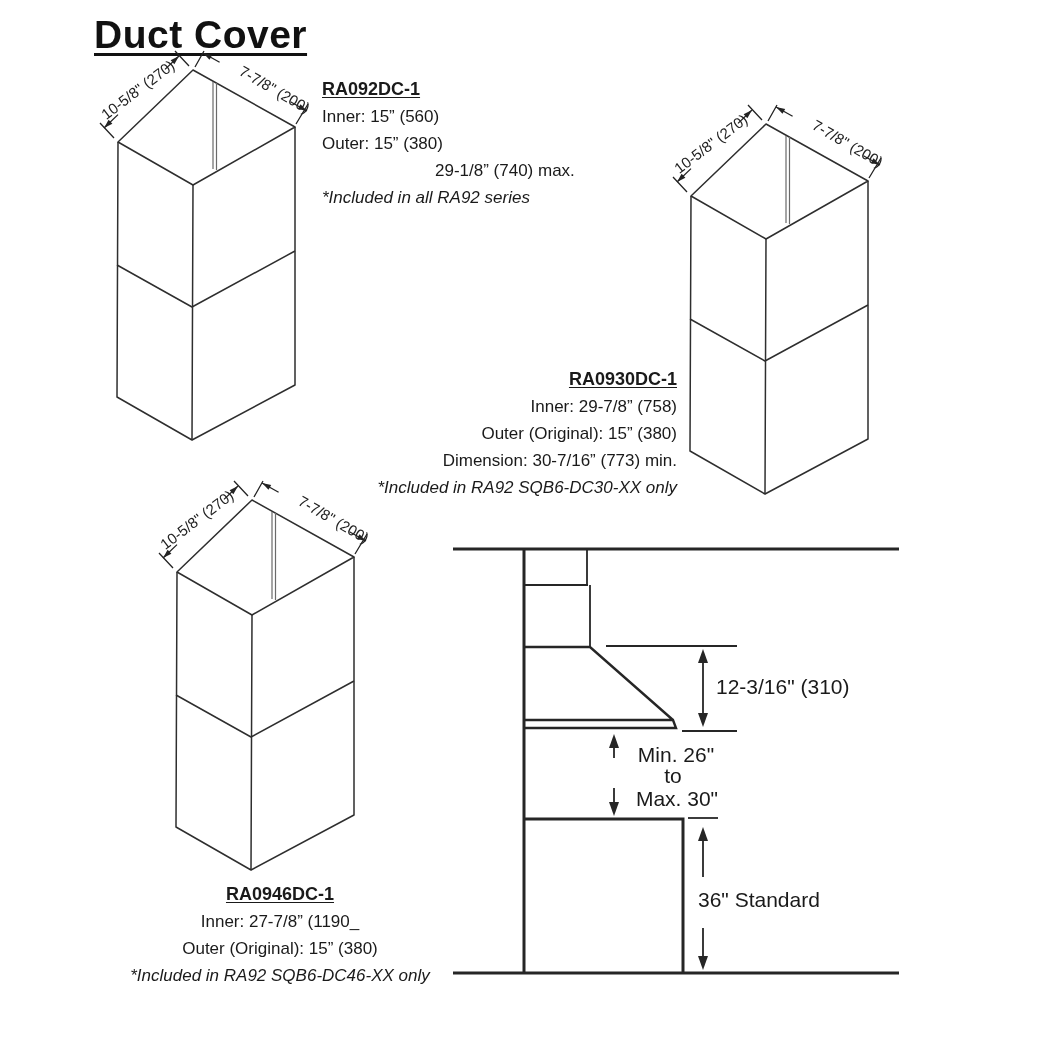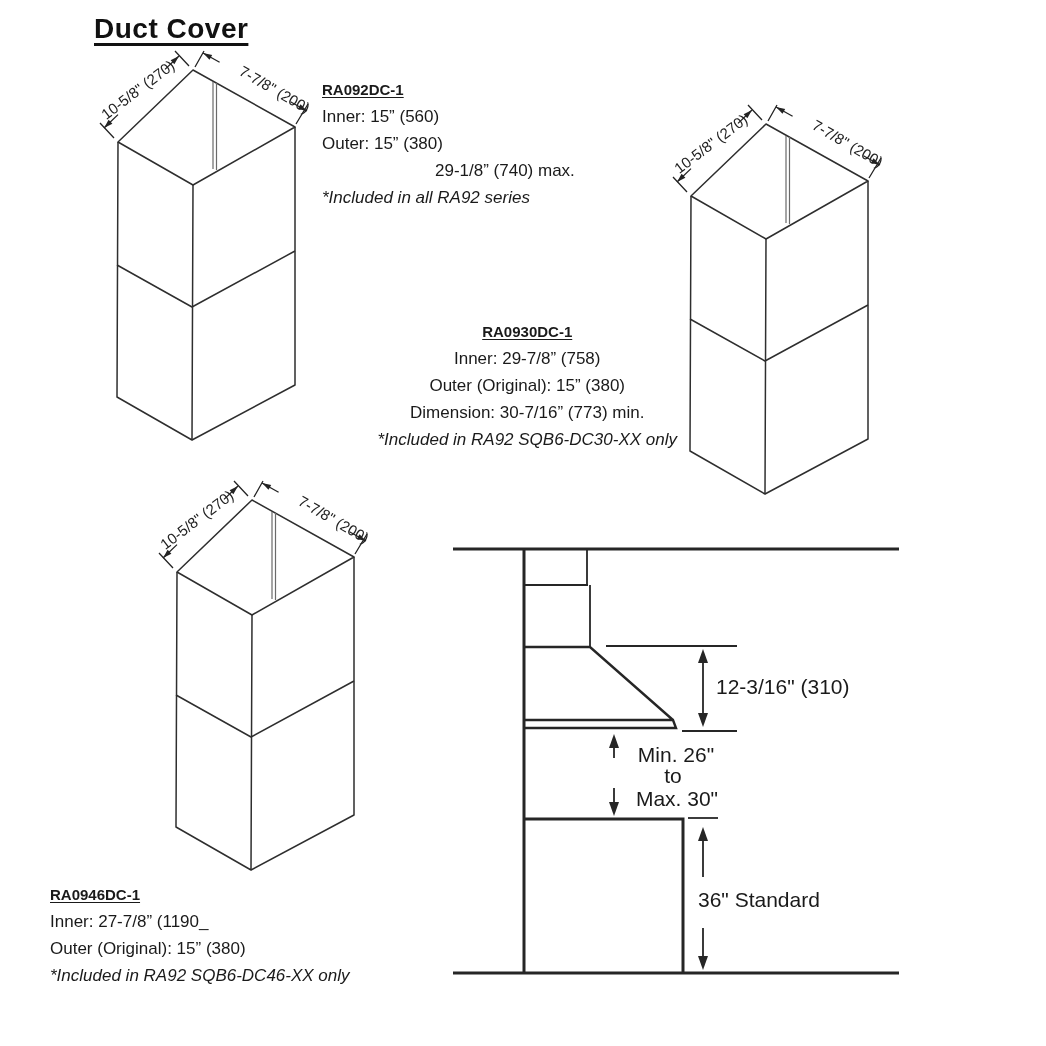--- a/index.html
+++ b/index.html
@@ -2,29 +2,29 @@
 <html><head>
 <meta charset="utf-8">
 <style>
   html,body{margin:0;padding:0;}
   body{
     width:1046px;height:1046px;background:#ffffff;position:relative;
     font-family:"Liberation Sans", sans-serif;color:#1a1a1a;overflow:hidden;
   }
   .title{
     position:absolute;left:94px;top:13px;
-    font-size:28px;font-weight:700;letter-spacing:0.5px;
+    font-size:39px;font-weight:700;letter-spacing:0.5px;
     text-decoration:underline;text-decoration-thickness:3px;text-underline-offset:5px;
     color:#111;
   }
   .spec{position:absolute;font-size:17px;line-height:27px;white-space:nowrap;color:#1a1a1a;}
-  .spec .model{font-size:15px;font-weight:700;text-decoration:underline;text-underline-offset:2px;}
+  .spec .model{font-size:18px;font-weight:700;text-decoration:underline;text-underline-offset:2px;}
   .spec .note{font-style:italic;}
-  .spec.right{text-align:center;}
-  .spec.center{}
+  .spec.right{text-align:right;margin-top:48px;}
+  .spec.center{text-align:center;}
   svg{position:absolute;overflow:visible;}
   .dimlabel{font-family:"Liberation Sans", sans-serif;font-size:15px;fill:#222;}
   .svlabel{font-family:"Liberation Sans", sans-serif;font-size:21px;fill:#1a1a1a;}
 </style>
 </head>
 <body>
 
 <svg width="0" height="0">
   <defs>
     <g id="ductbox">

